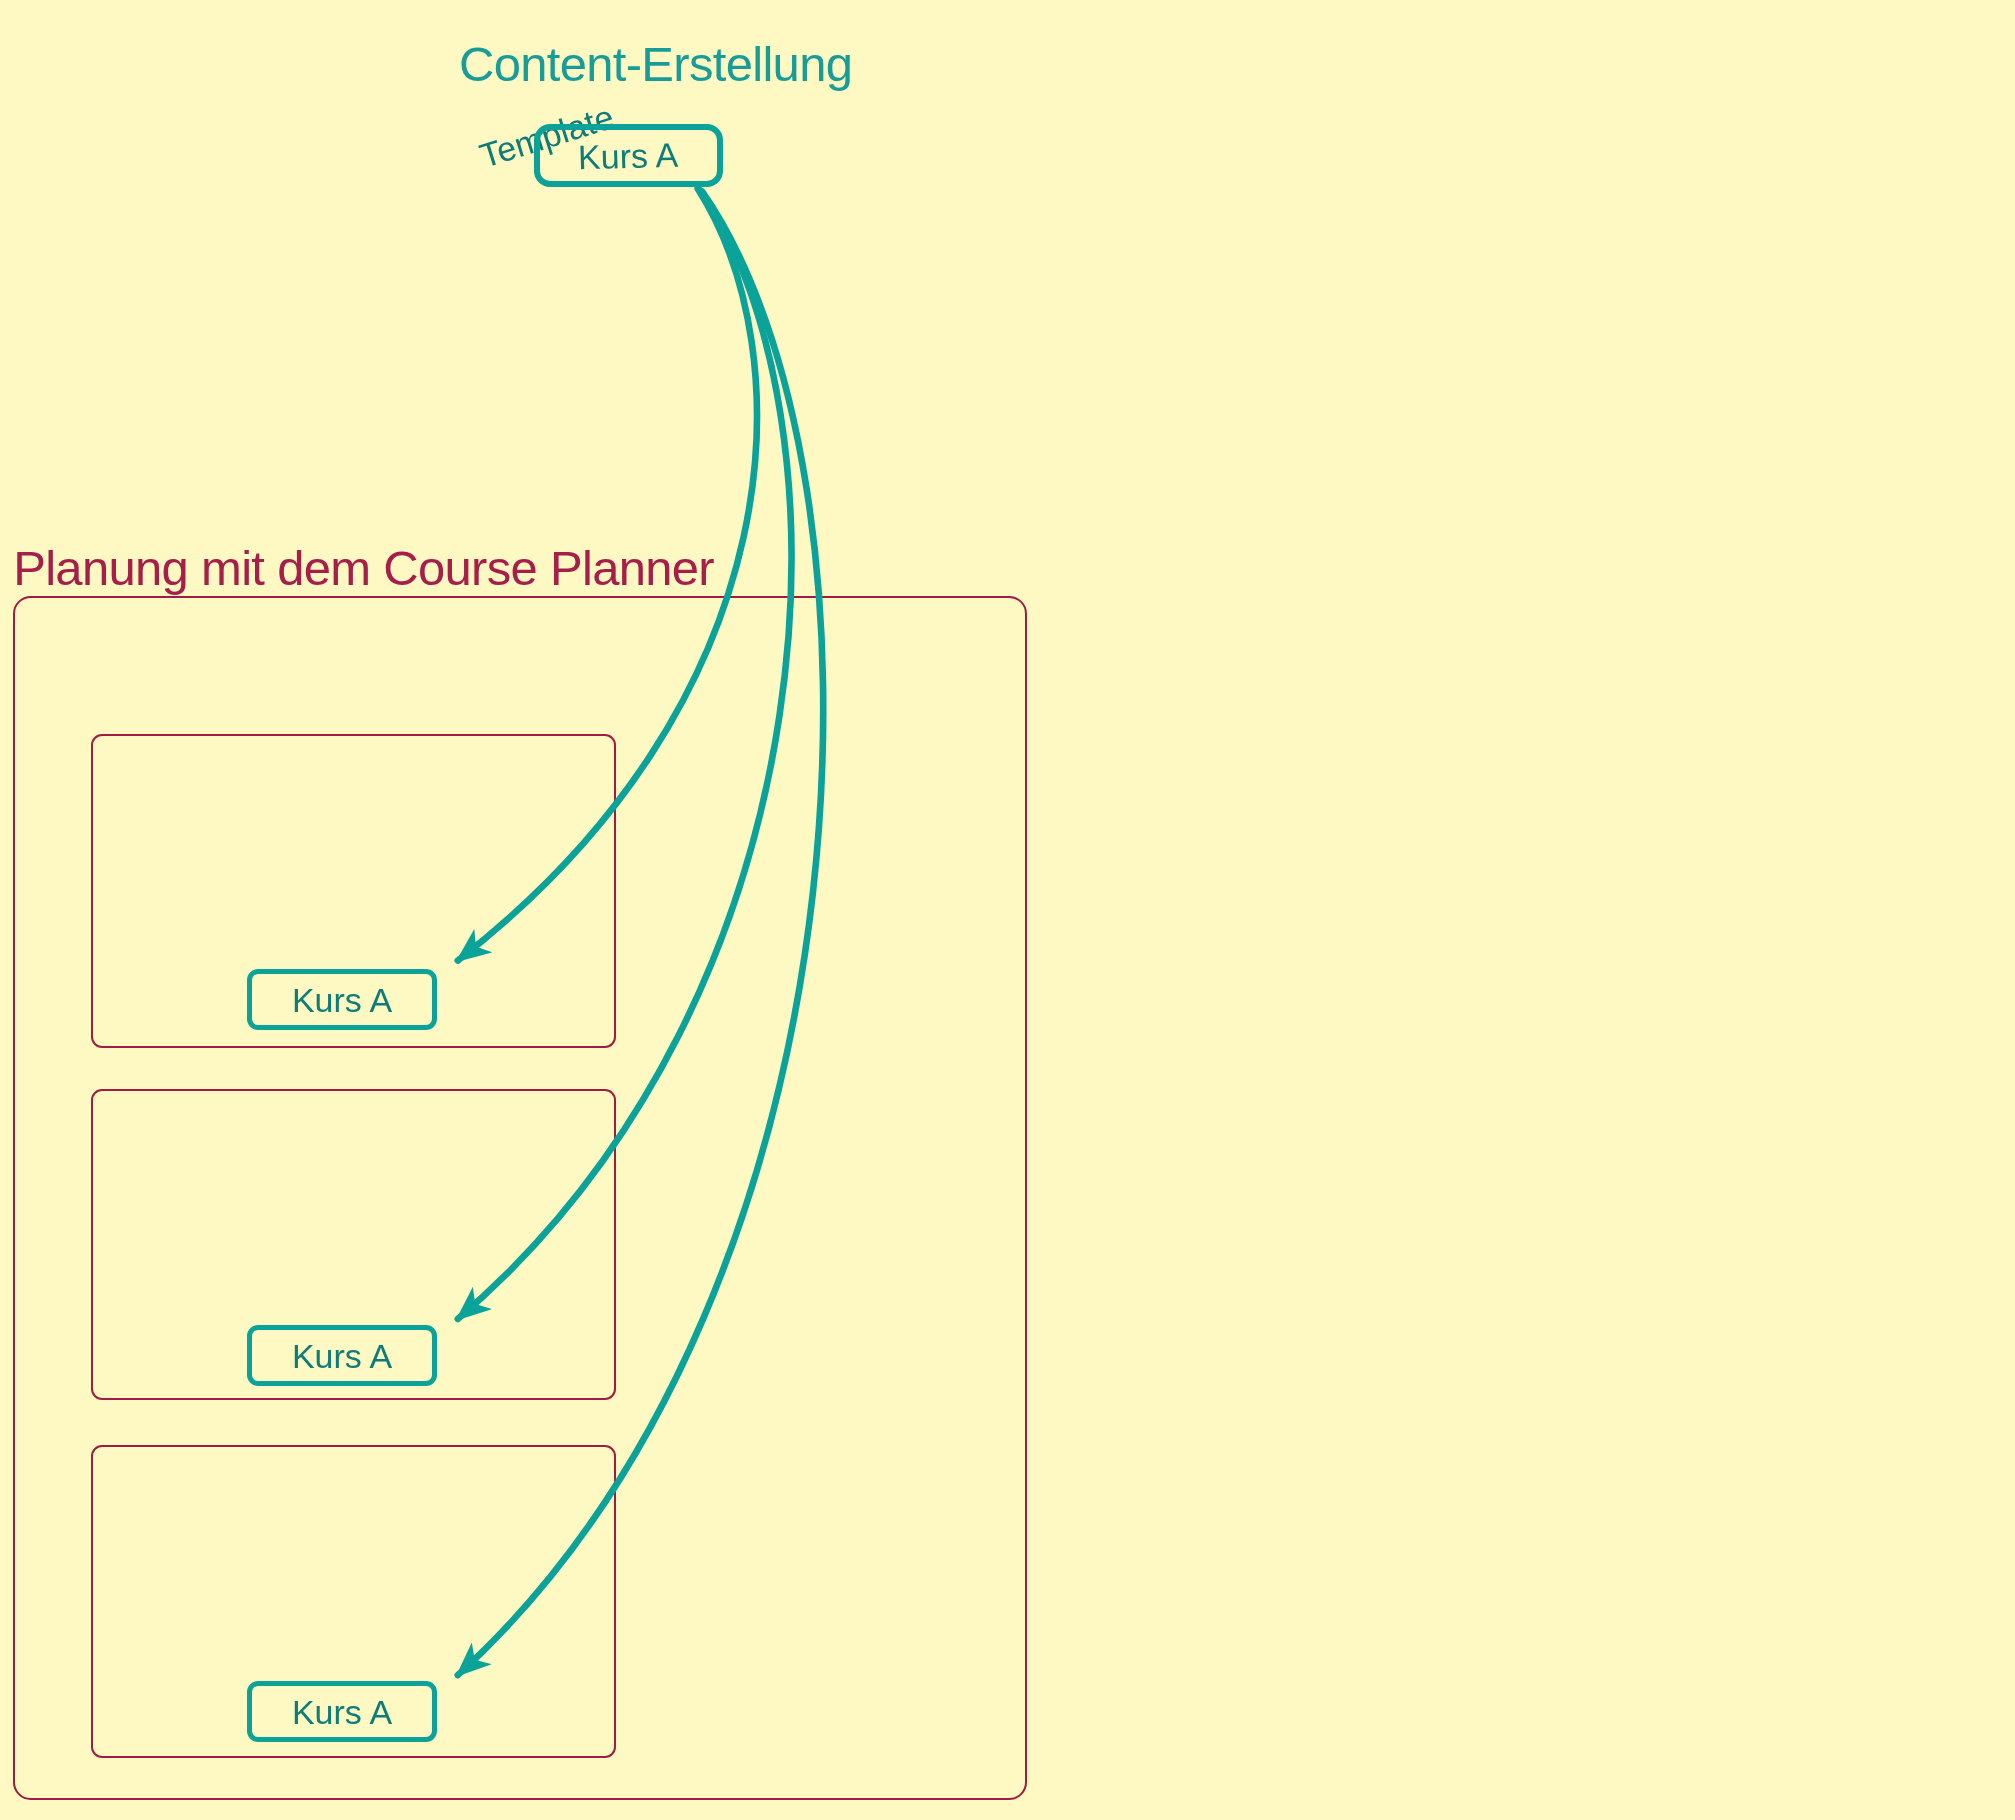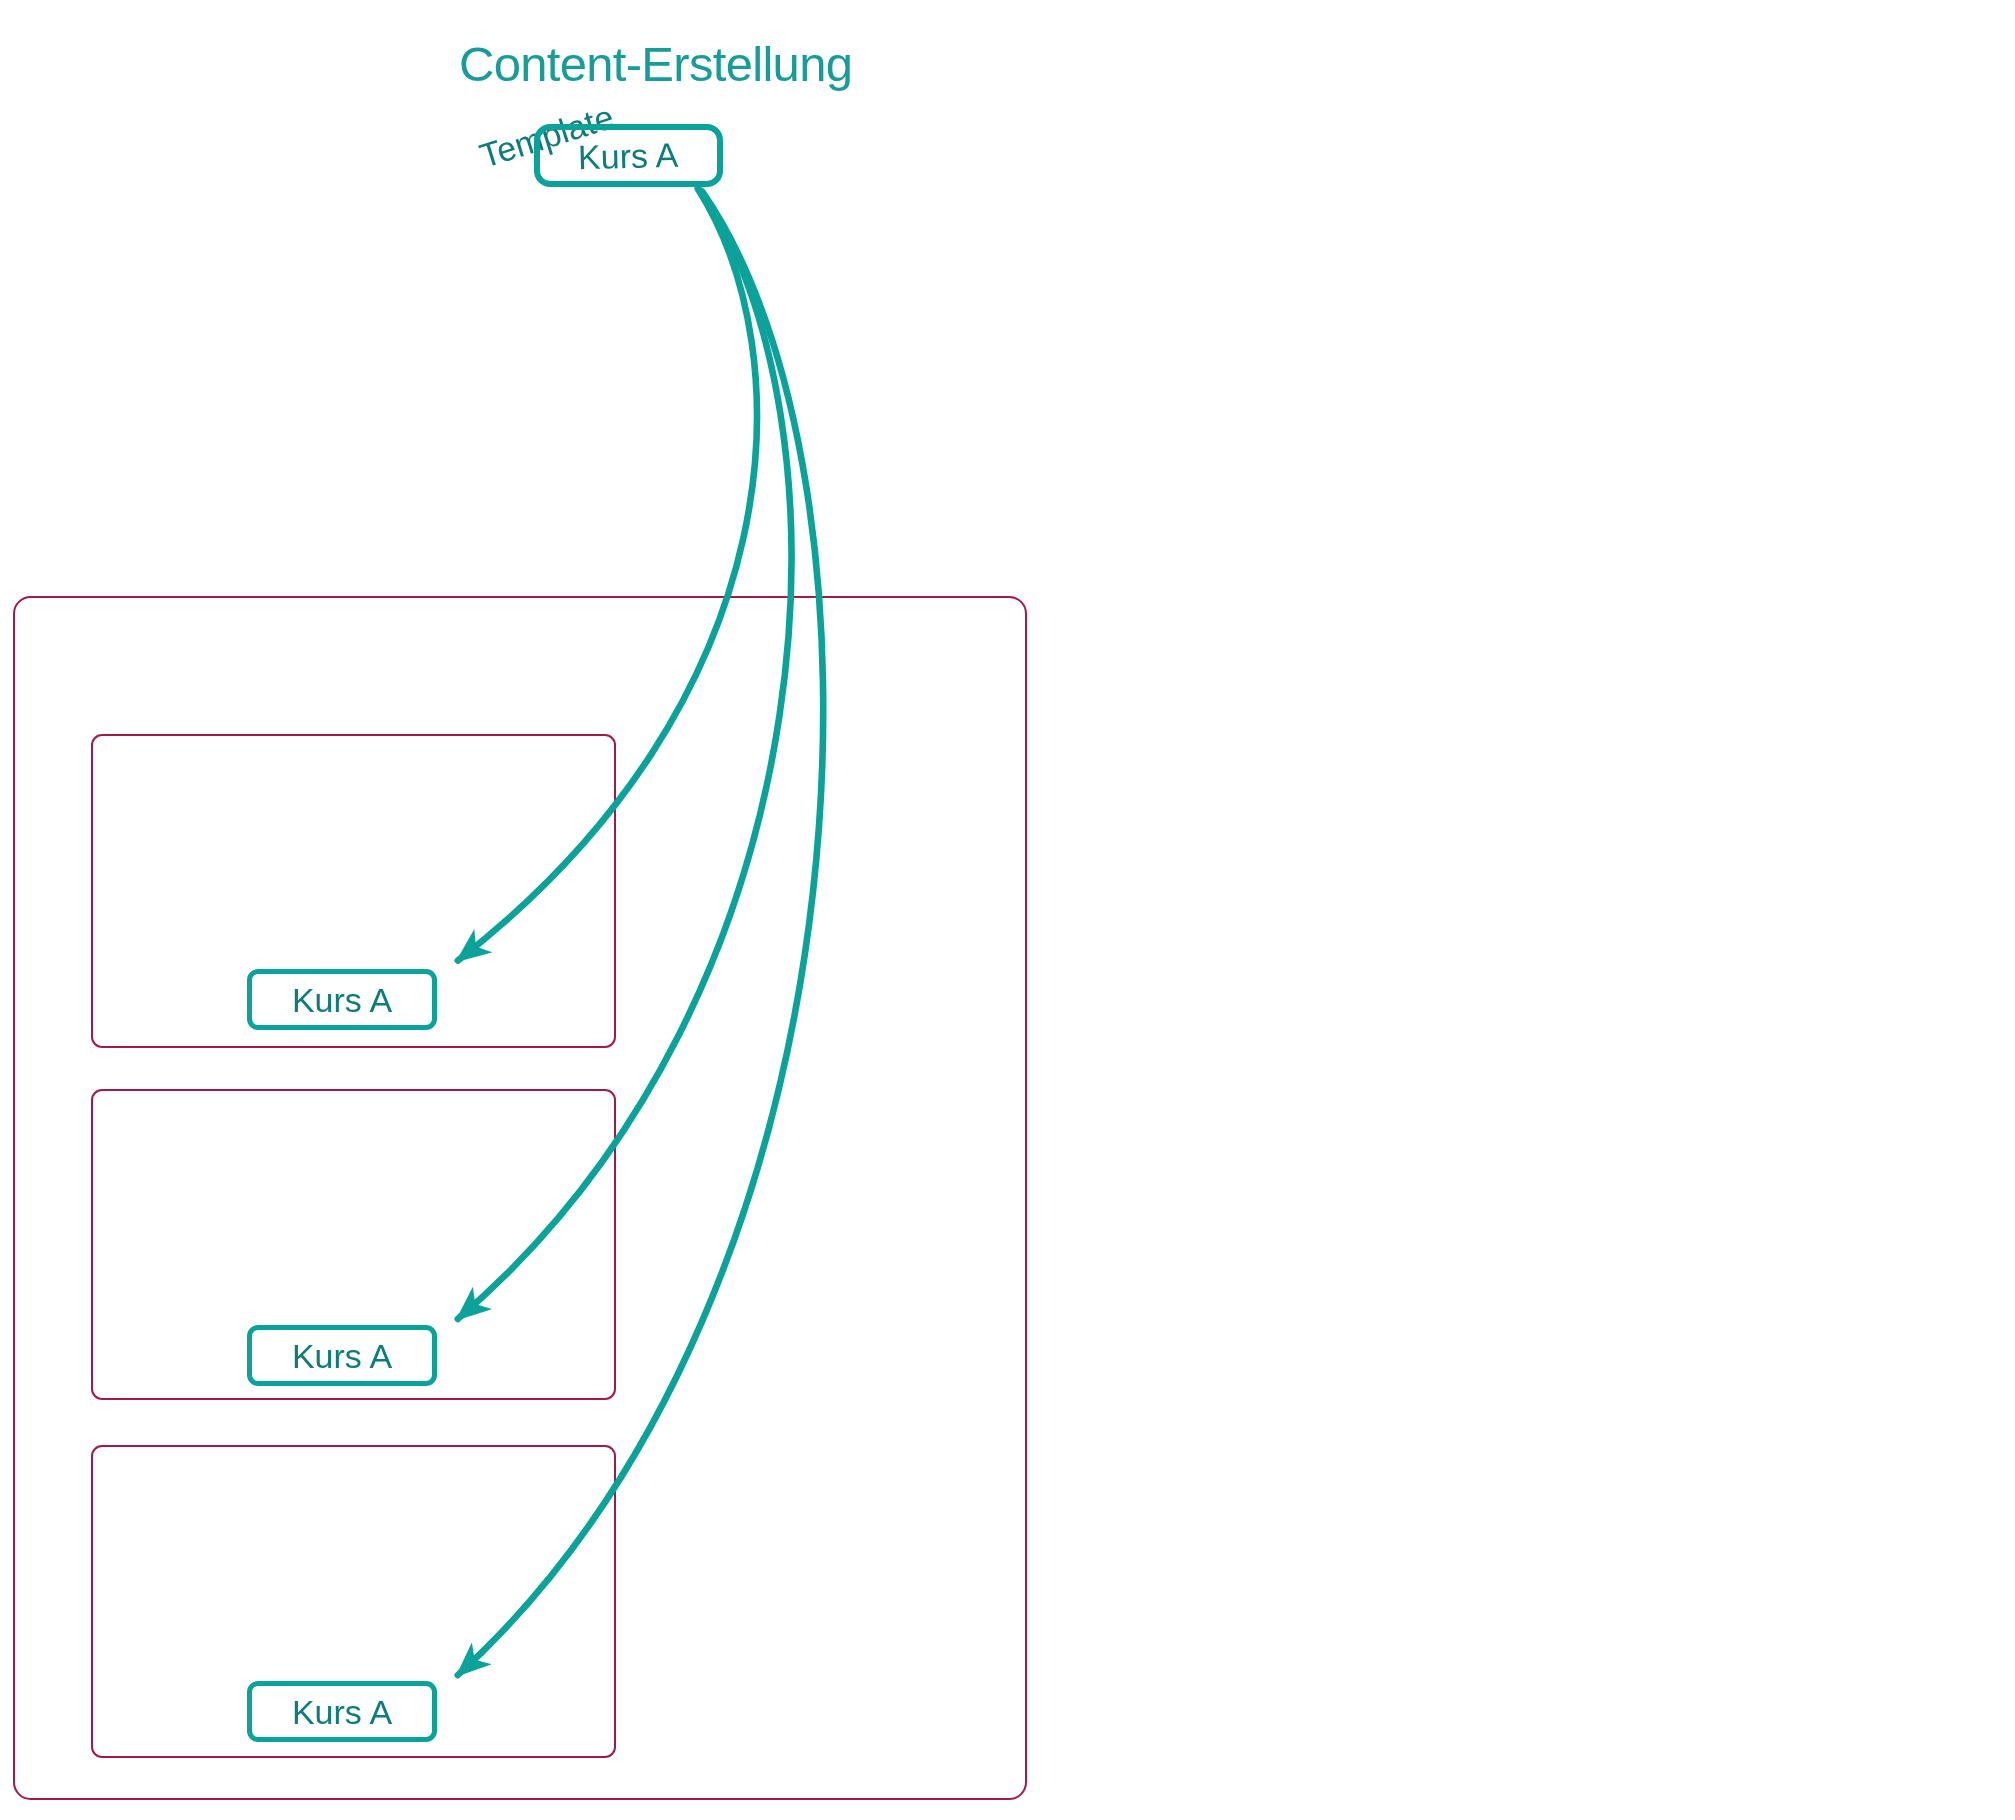--- a/index.html
+++ b/index.html
@@ -4,21 +4,21 @@
 <style>
   html, body {
     margin: 0;
     padding: 0;
     background: #000000;
   }
   .canvas {
     position: relative;
     width: 2015px;
     height: 1821px;
-    background: #ffffff;
+    background: #fef9c3;
     overflow: hidden;
     font-family: "Liberation Sans", sans-serif;
   }
 
   
   .section-title {
     position: absolute;
     line-height: 1;
     font-size: 49px;
     white-space: nowrap;
@@ -129,20 +129,21 @@
 <div class="canvas">
 
   <div class="section-title title-teal">Content-Erstellung</div>
 
   <div class="template-label">Template</div>
 
   <div class="course-box template">
     <span class="course-text">Kurs A</span>
   </div>
 
+  <div class="section-title title-crimson">Planung mit dem Course Planner</div>
 
   <div class="frame planner-frame"></div>
 
   <div class="frame slot-frame slot-frame-1"></div>
   <div class="frame slot-frame slot-frame-2"></div>
   <div class="frame slot-frame slot-frame-3"></div>
 
   <div class="course-box slot-box slot-box-1">
     <span class="course-text">Kurs A</span>
   </div>

